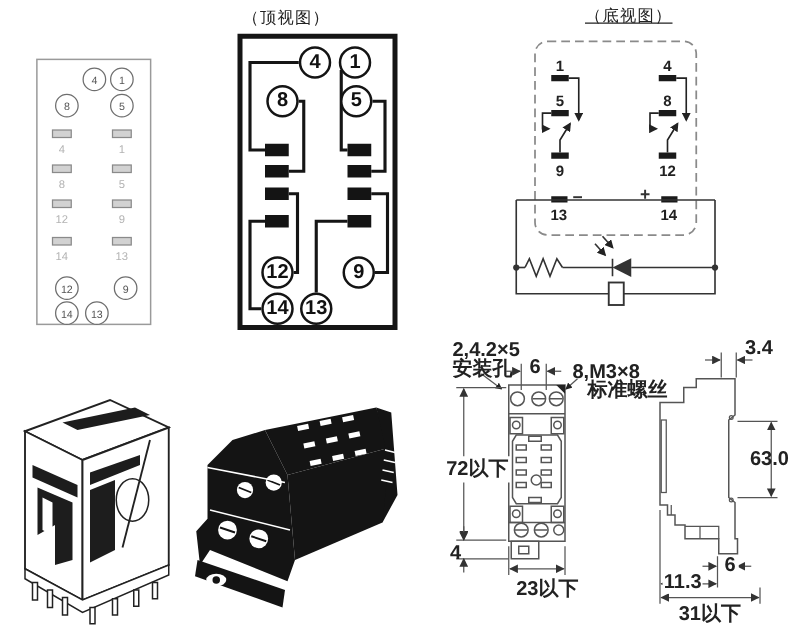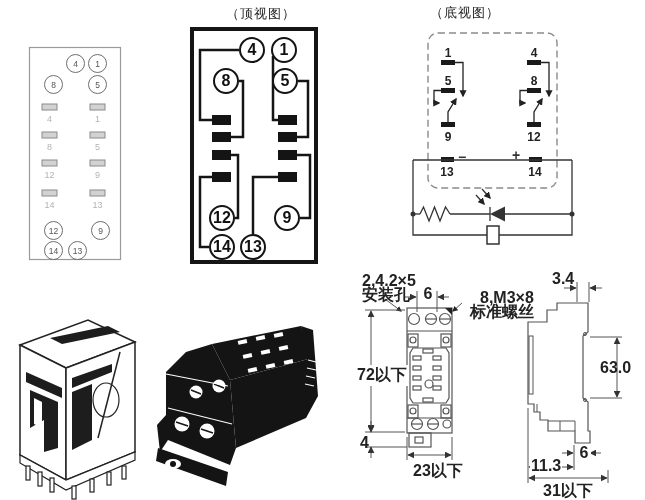--- a/index.html
+++ b/index.html
@@ -253,22 +253,22 @@
           <circle cx="173" cy="464" r="3" fill="#141414"></circle>
       </g>
       <g stroke="#fff" stroke-width="1.2">
         <path d="M168,408 L232,424" fill="none"></path>
         <path d="M166,374 L228,386" fill="none"></path>
         <path d="M308,360 L316,362 M307,368 L316,370 M306,376 L315,378 M305,384 L314,386" fill="none"></path>
       </g>
     </g>
   </svg>
 
-  <div class="lbl title" style="left:226px;top:7px;">（顶视图）</div>
-  <div class="lbl title" style="left:430px;top:6px;">（底视图）</div>
+  <div class="lbl title" style="left:194px;top:7px;">（顶视图）</div>
+  <div class="lbl title" style="left:468px;top:6px;text-decoration:underline;">（底视图）</div>
 
   <div class="pcirc" style="left:66px;top:54px;">4</div>
   <div class="pcirc" style="left:88px;top:54px;">1</div>
   <div class="pcirc" style="left:44px;top:75px;">8</div>
   <div class="pcirc" style="left:88px;top:75px;">5</div>
   <div class="pcirc" style="left:44px;top:221px;">12</div>
   <div class="pcirc" style="left:91px;top:221px;">9</div>
   <div class="pcirc" style="left:44px;top:241px;">14</div>
   <div class="pcirc" style="left:68px;top:241px;">13</div>
   <div class="pslotlbl" style="left:42px;top:114px;">4</div>
@@ -296,25 +296,25 @@
   <div class="bpin" style="left:526px;top:74px;">8</div>
   <div class="bpin" style="left:526px;top:130px;">12</div>
   <div class="bpin" style="left:439px;top:165px;">13</div>
   <div class="bpin" style="left:527px;top:165px;">14</div>
   <div class="sign" style="left:458px;top:149px;">−</div>
   <div class="sign" style="left:512px;top:147px;">+</div>
 
   <div class="dim" style="left:362px;top:272px;">2,4.2×5</div>
   <div class="dim" style="left:362px;top:285px;text-align:right;">安装孔</div>
   <div class="dim dimbg" style="left:421px;top:285px;width:12px;text-align:center;">6</div>
-  <div class="dim" style="left:480px;top:289px;">8,M3×8</div>
+  <div class="dim" style="left:458px;top:289px;">8,M3×8</div>
   <div class="dim" style="left:458px;top:302px;padding-left:12px;">标准螺丝</div>
   <div class="dim dimbg" style="left:356px;top:365px;">72以下</div>
   <div class="dim" style="left:360px;top:434px;">4</div>
   <div class="dim" style="left:413px;top:461px;">23以下</div>
 
-  <div class="dim" style="left:552px;top:270px;width:22px;text-align:right;">3.4</div>
+  <div class="dim" style="left:596px;top:270px;width:22px;text-align:right;">3.4</div>
   <div class="dim" style="left:600px;top:359px;">63.0</div>
   <div class="dim dimbg" style="left:577px;top:444px;width:12px;text-align:center;">6</div>
   <div class="dim dimbg" style="left:530px;top:457px;">11.3</div>
   <div class="dim" style="left:543px;top:481px;">31以下</div>
 
 </div>
 
 </body></html>

